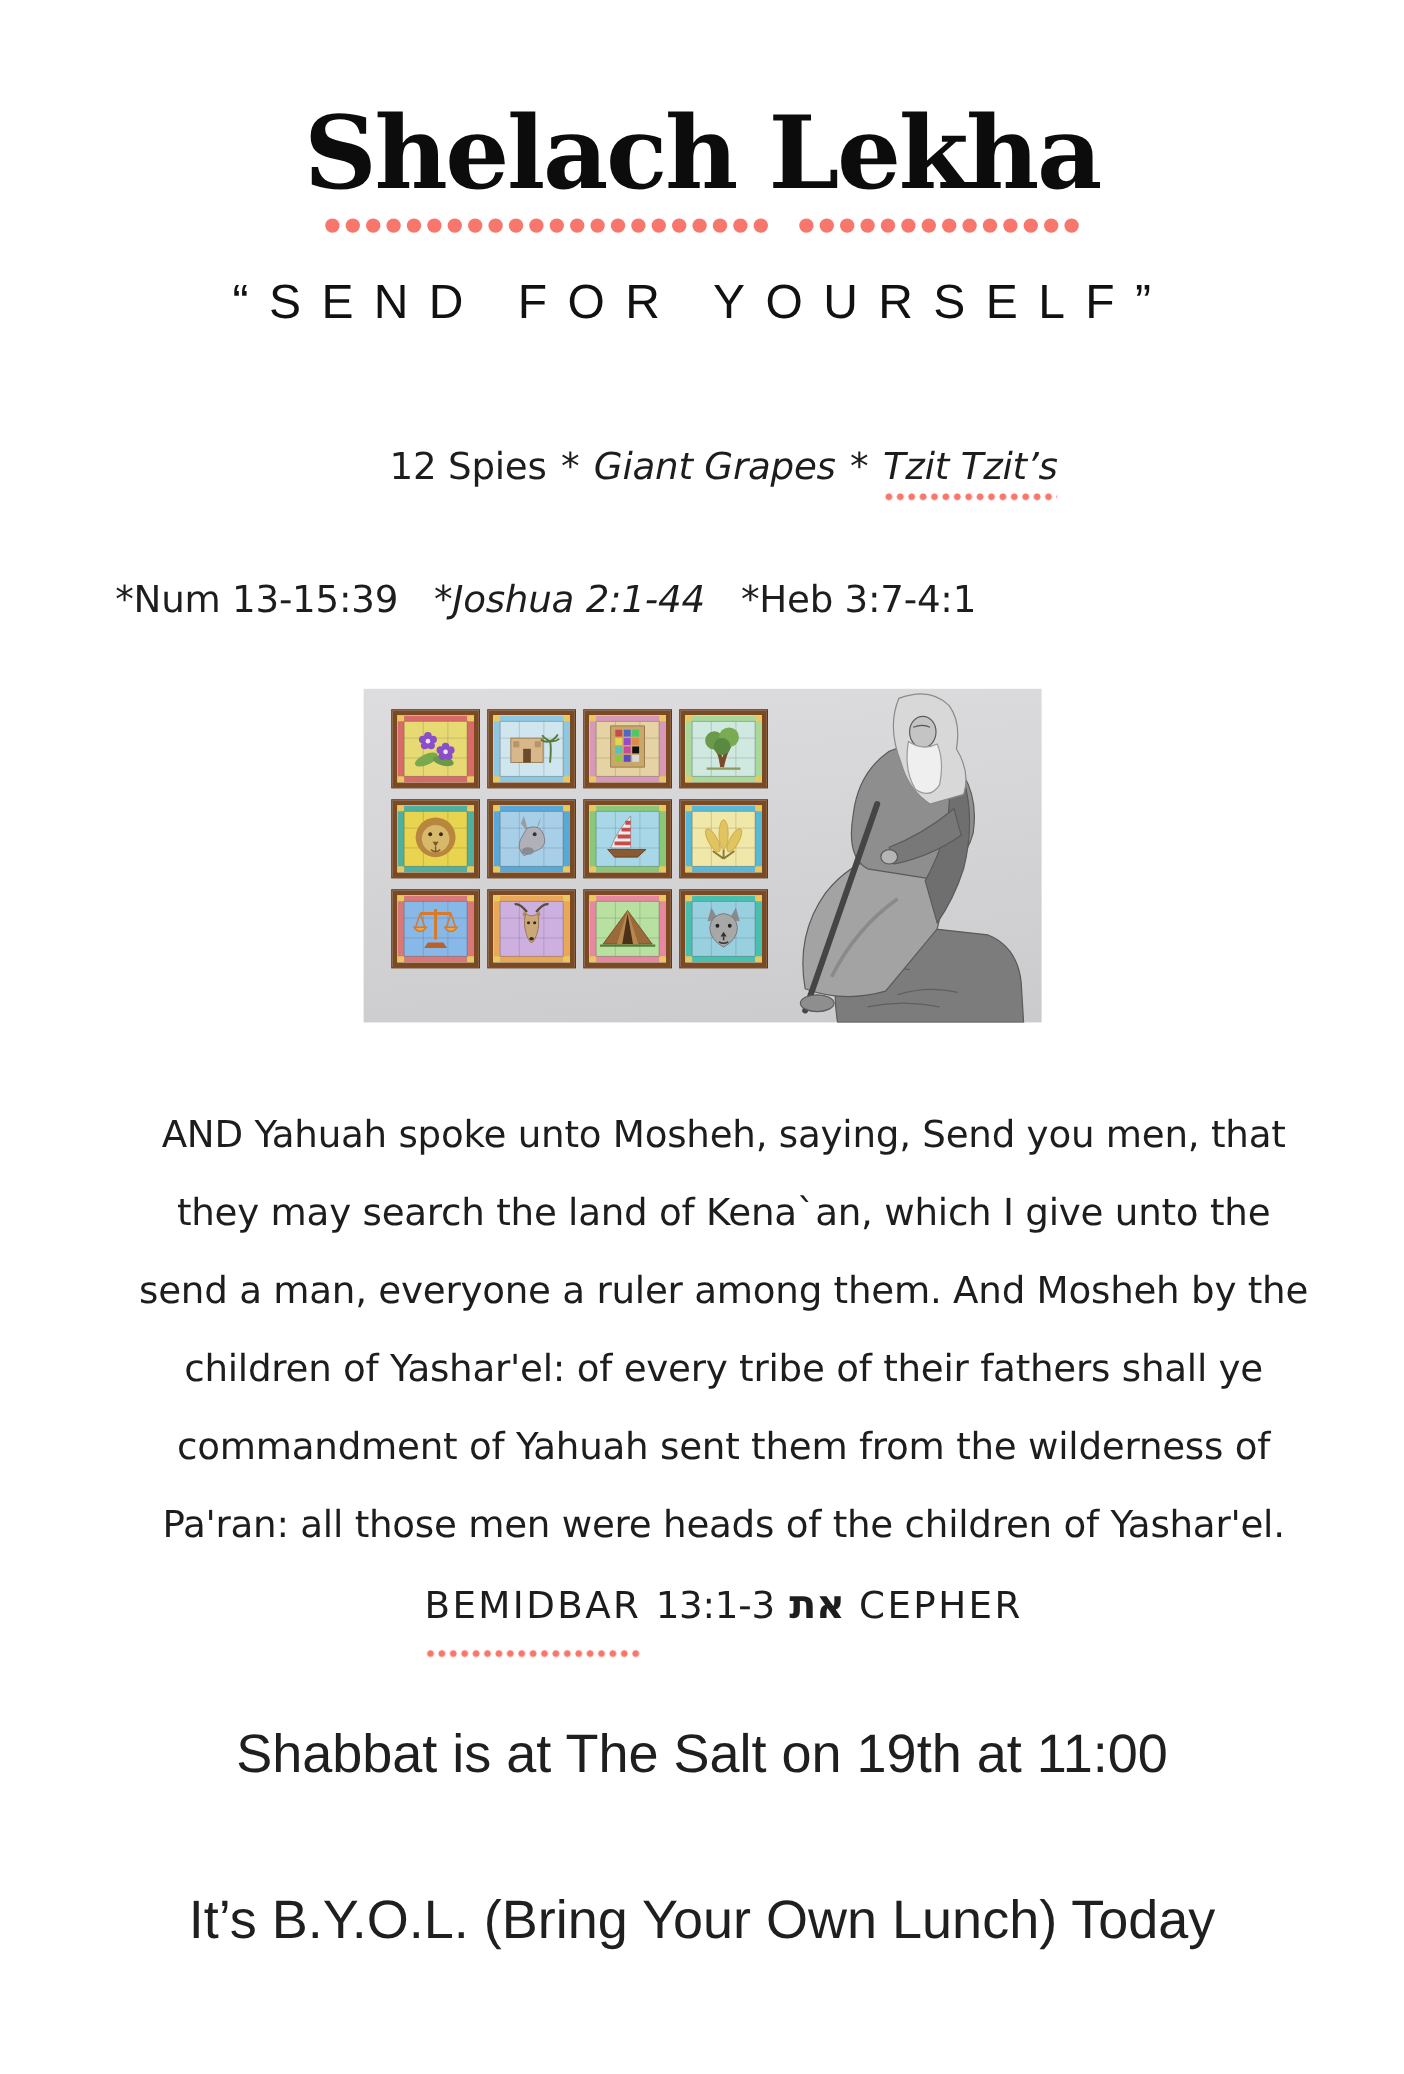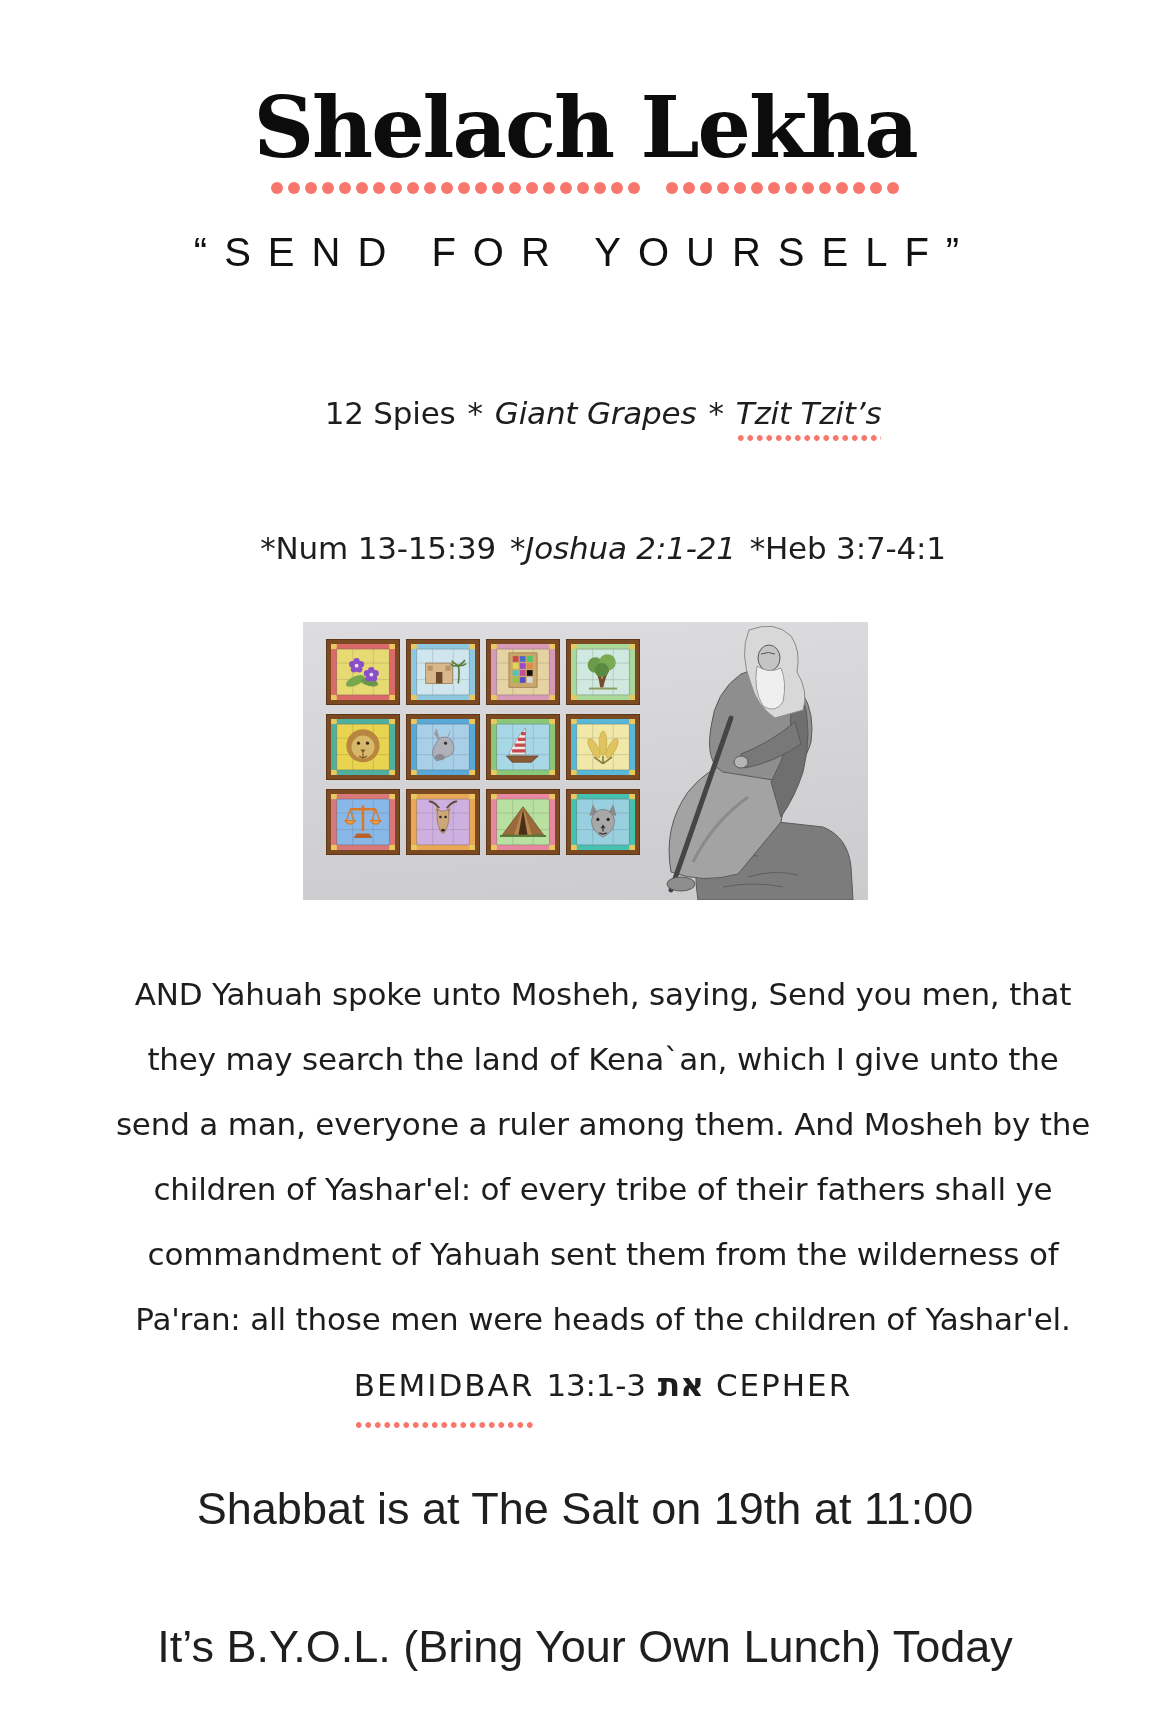--- a/index.html
+++ b/index.html
@@ -23,22 +23,22 @@
   
   .subtitle {
     margin-top:36px;
     font-family:"Liberation Sans", sans-serif;
     font-size:40px; font-weight:400; letter-spacing:17px;
     color:#111; white-space:nowrap;
   }
   
   .hand { font-family:"DejaVu Sans", sans-serif; font-size:31px; color:#1d1d1d; letter-spacing:-0.2px;padding-left:36px; }
   .tagline { margin-top:96px; display:flex; justify-content:center; gap:12px; align-items:baseline; }
-  .refs    { margin-top:64px; display:flex; justify-content:center; gap:14px; align-items:baseline; }
-  .it { font-style:italic;margin-top:24px; }
+  .refs    { margin-top:64px; display:flex; gap:30px; align-items:baseline; }
+  .it { font-style:italic; }
   .dot-underline {
     padding-bottom:11px;
     background-image:radial-gradient(circle, var(--accent) 2.6px, rgba(0,0,0,0) 3.1px);
     background-size:9.5px 8px; background-repeat:repeat-x; background-position:left bottom;
   }
   
   .illustration {
     width:565px; height:278px; margin:56px auto 0; position:relative;
     background:linear-gradient(175deg,#dddddf 0%,#cbcbce 100%);
   }
@@ -120,21 +120,21 @@
   <div class="tagline hand">
     <span>12 Spies</span>
     <span>*</span>
     <span class="it">Giant Grapes</span>
     <span>*</span>
     <span class="it dot-underline">Tzit Tzit’s</span>
   </div>
 
   <div class="refs hand">
     <span>*Num 13-15:39</span>
-    <span class="it">*Joshua 2:1-21</span>
+    <span class="it">*Joshua 2:1-44</span>
     <span>*Heb 3:7-4:1</span>
   </div>
 
   <div class="illustration" role="img" aria-label="Twelve stained glass windows with tribal symbols beside a pencil sketch of a seated bearded elder holding a staff">
     <div class="tiles-grid">
         <div class="tile">
           <svg viewBox="0 0 100 88" preserveAspectRatio="none">
       <rect width="100" height="88" fill="#d96a6a"></rect>
       <rect x="9" y="8" width="82" height="72" fill="#e8da72"></rect>
       <rect x="0" y="0" width="9" height="8" fill="#e8c85f"></rect>

